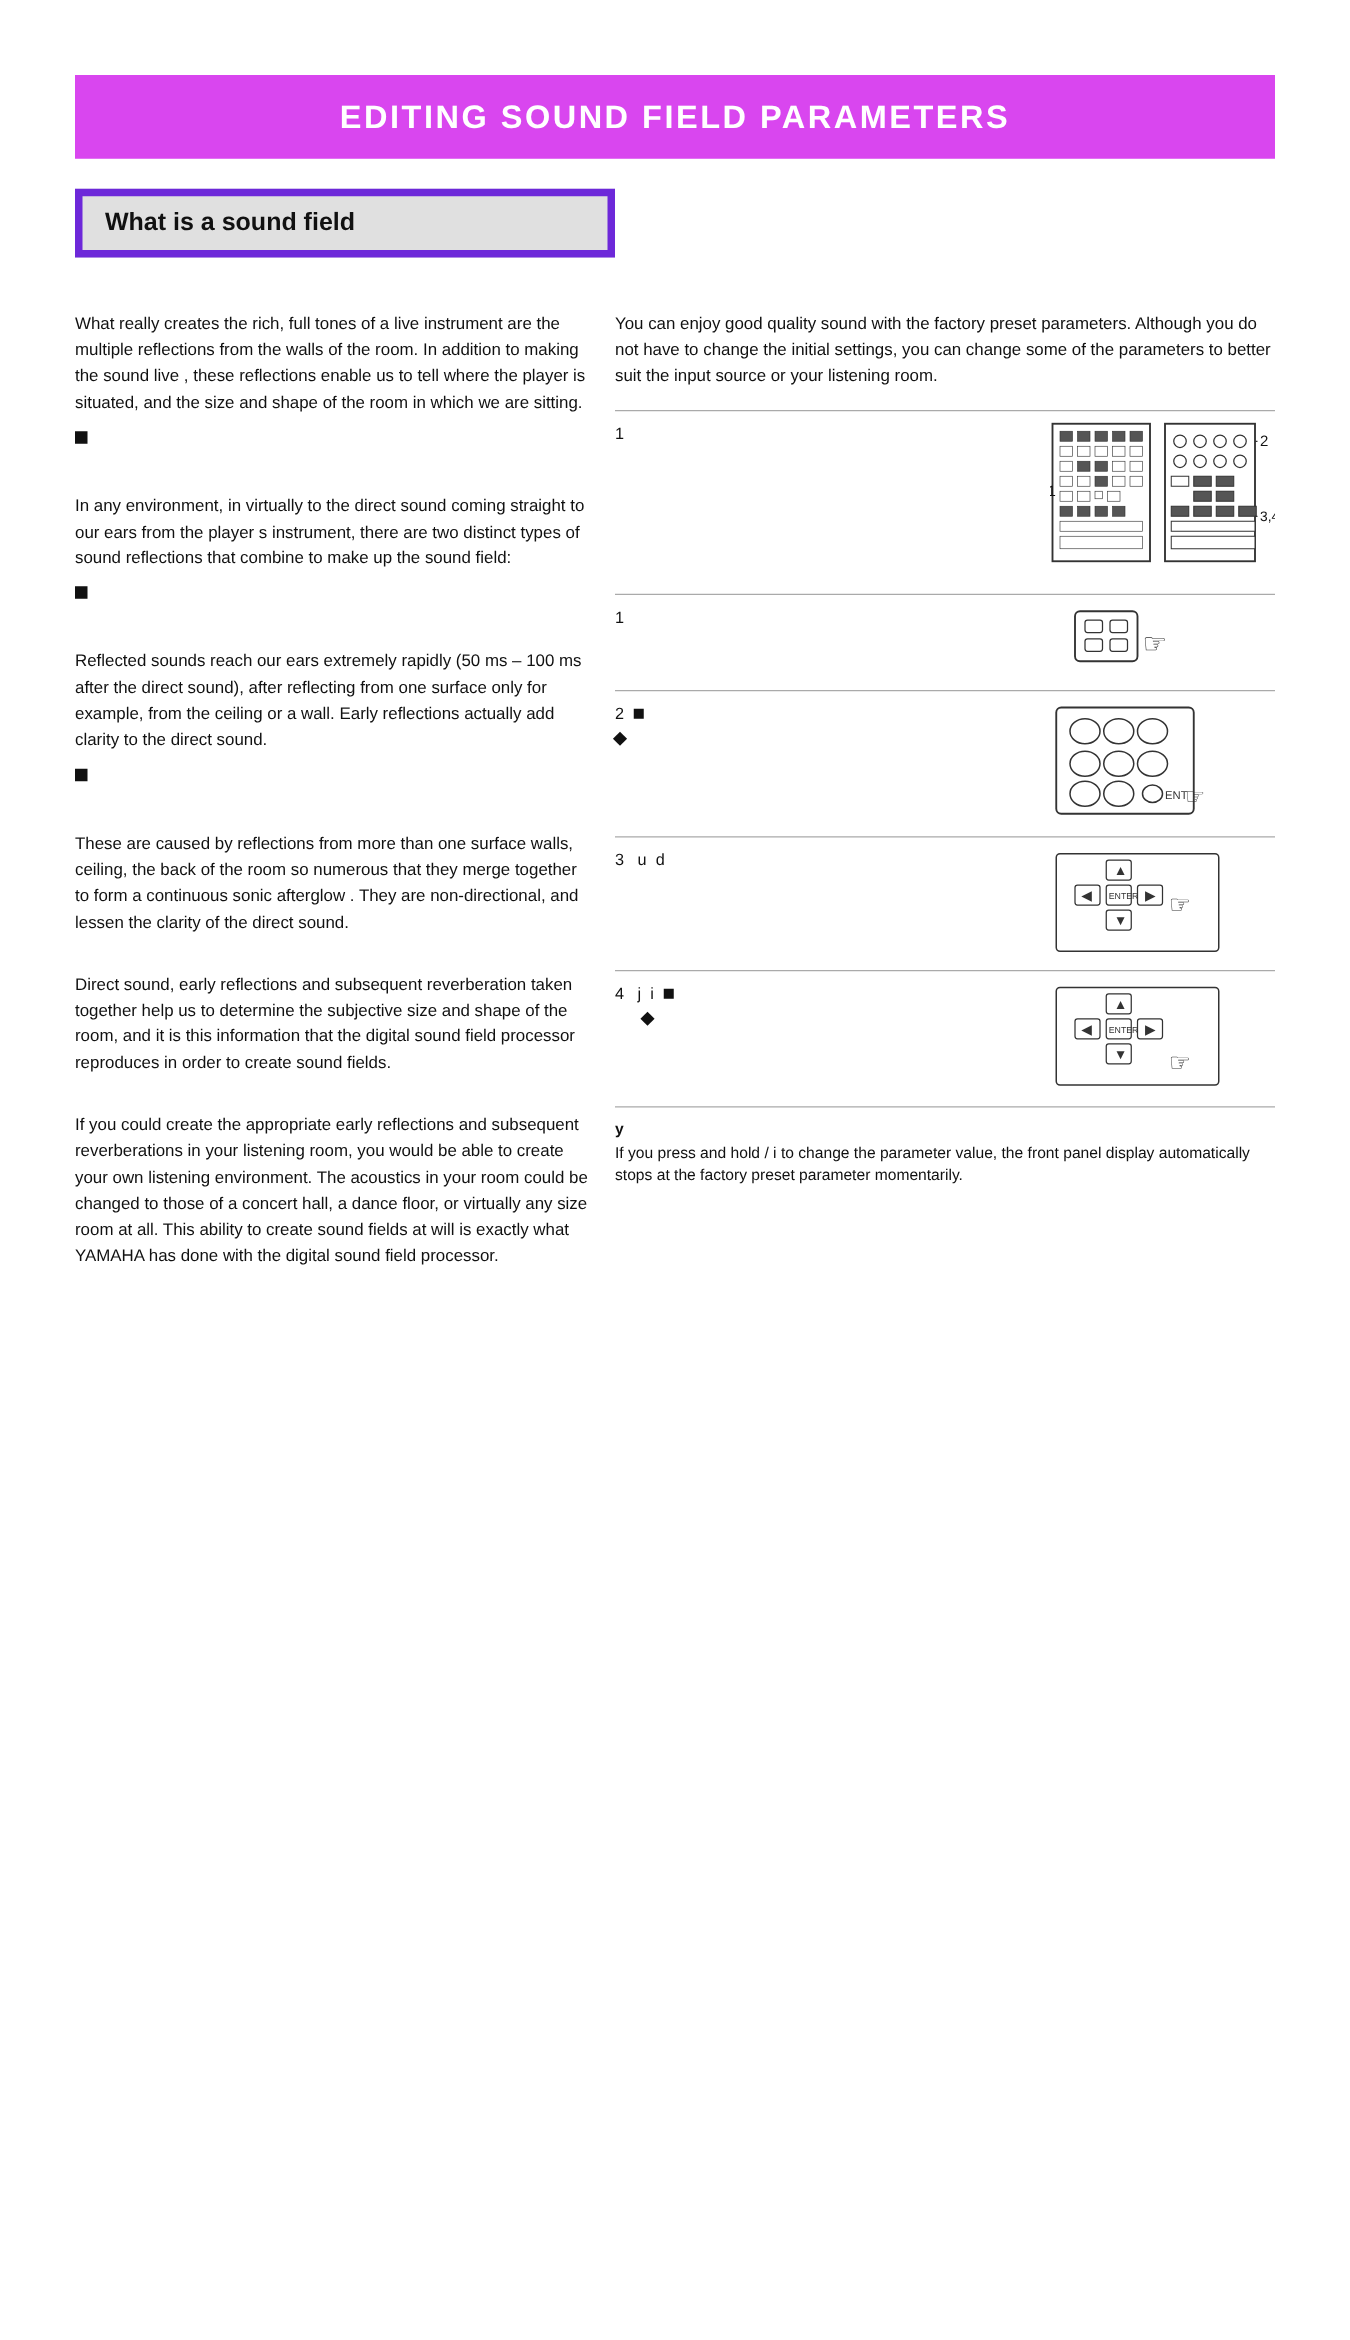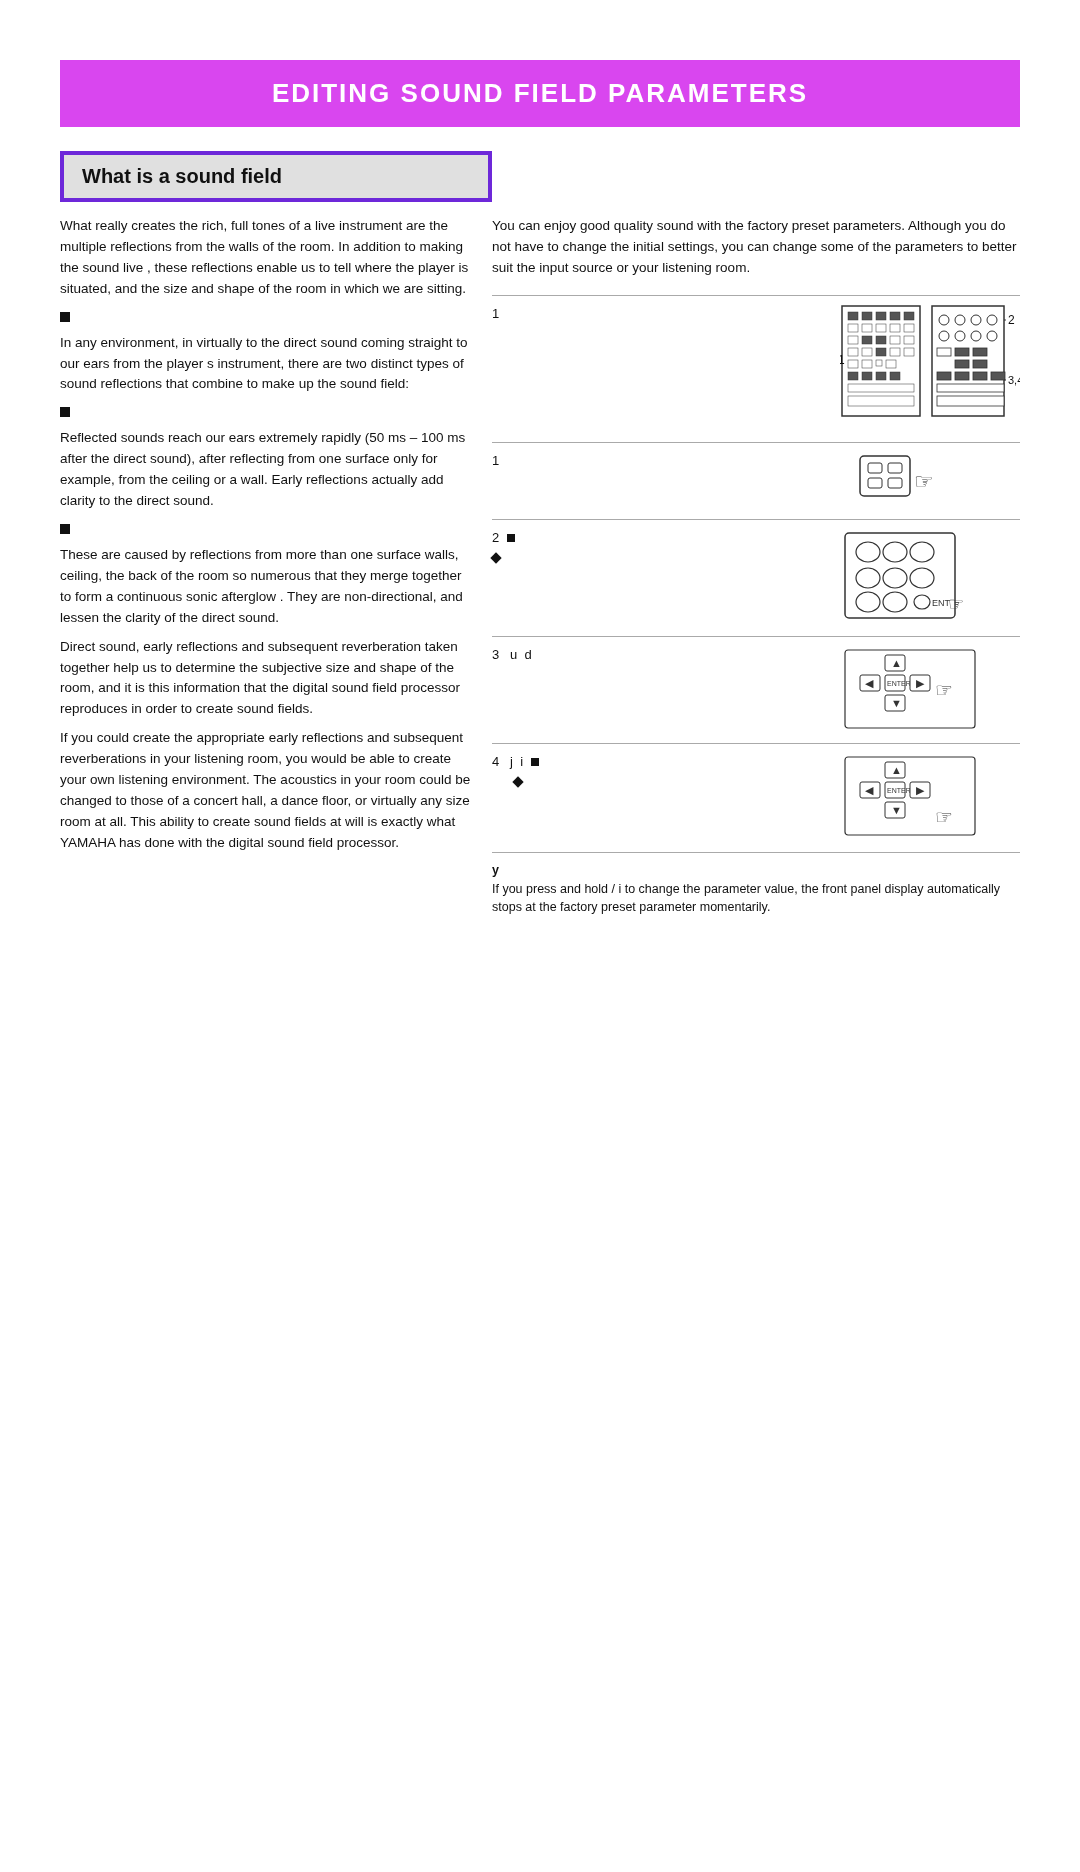--- a/index.html
+++ b/index.html
@@ -29,21 +29,21 @@
       letter-spacing: 2px;
       color: #fff;
     }
     .two-col-header {
       display: flex;
       gap: 0;
       margin-bottom: 14px;
     }
     .section-header {
       background: #e0e0e0;
-      border: 4px solid #6d28d9;
+      border: 6px solid #6d28d9;
       padding: 10px 18px;
       font-size: 20px;
       font-weight: bold;
     }
     .left-header { width: 45%; margin-right: 20px; }
     .right-header { flex: 1; }
     .content-area {
       display: flex;
       gap: 0;
     }
@@ -61,21 +61,21 @@
     .bullet-block {
       margin: 12px 0 6px 0;
     }
     .bullet-sq {
       display: inline-block;
       width: 10px;
       height: 10px;
       background: #111;
       margin-bottom: 4px;
     }
-    p { margin-bottom: 8px; }
+    p { margin-bottom: 8px; margin-top: 29px; }
 
     
     .right-intro { margin-bottom: 16px; }
     .diagram-row {
       display: flex;
       align-items: flex-start;
       border-top: 1px solid #aaa;
       padding-top: 8px;
       margin-bottom: 8px;
     }

